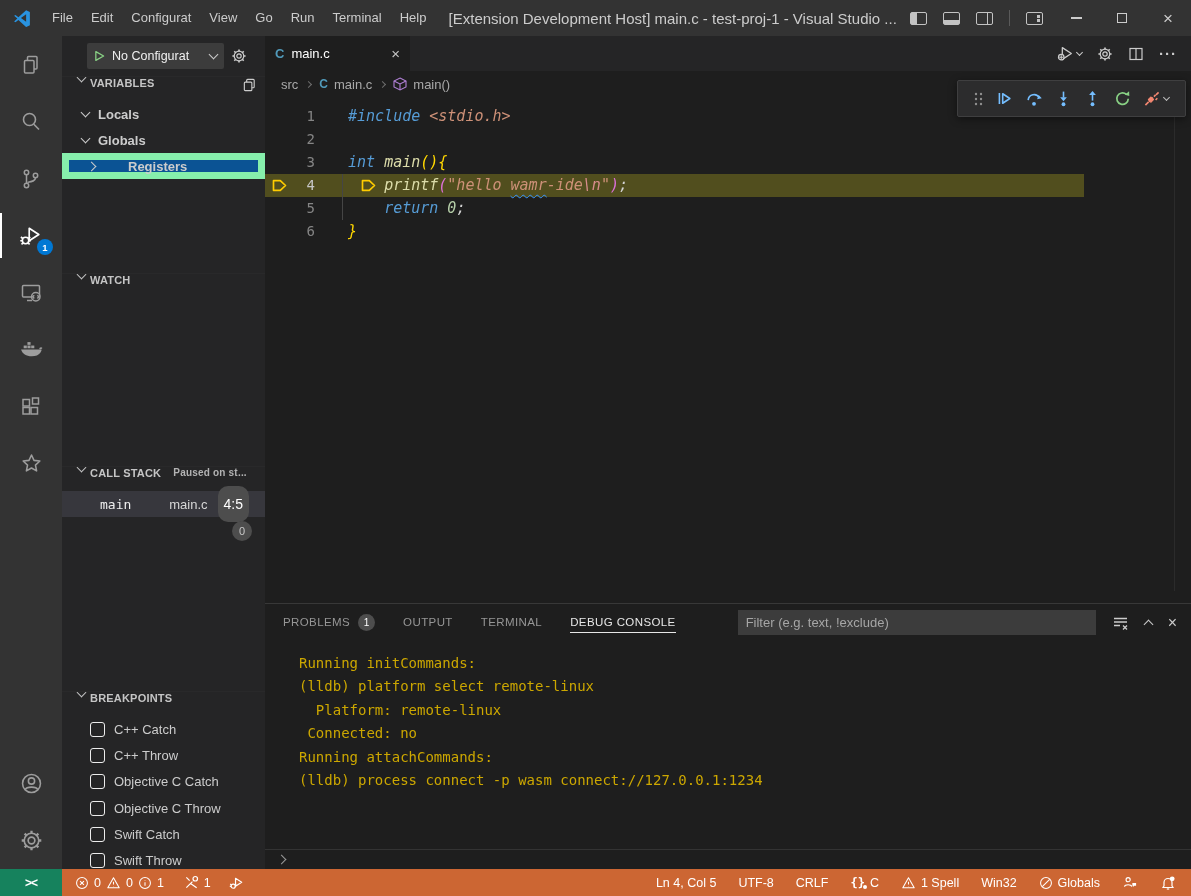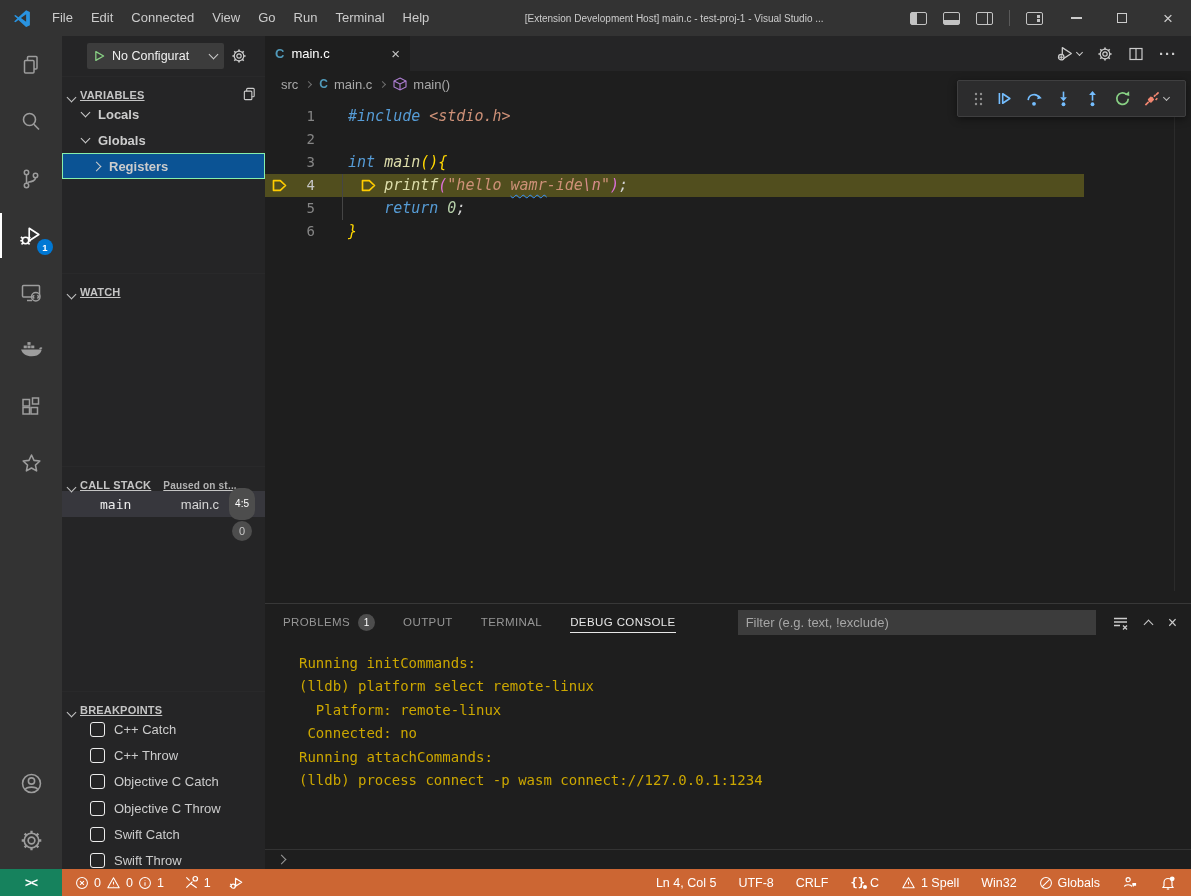--- a/index.html
+++ b/index.html
@@ -4,21 +4,21 @@
 <style>
   *{margin:0;padding:0;box-sizing:border-box;}
   html,body{width:1191px;height:896px;overflow:hidden;background:#1e1e1e;}
   body{font-family:"Liberation Sans",sans-serif;-webkit-font-smoothing:antialiased;}
   .window{position:relative;width:1191px;height:896px;background:#22c55e;}
 
   
   .titlebar{position:absolute;top:0;left:0;right:0;height:36px;background:#333333;display:flex;align-items:center;color:#cccccc;}
   .logo{margin:0 12px 0 13px;display:flex;}
   .menu-item{padding:0 9px;font-size:13px;line-height:36px;color:#cccccc;cursor:default;}
-  .tb-title{flex:1;text-align:center;font-size:10px;color:#cccccc;white-space:nowrap;overflow:hidden;}
+  .tb-title{flex:1;text-align:center;font-size:15px;color:#cccccc;white-space:nowrap;overflow:hidden;}
   .layout-controls{display:flex;align-items:center;gap:16px;margin-right:10px;}
   .lc{position:relative;width:17px;height:13px;border:1.2px solid #c3c3c3;border-radius:2px;}
   .lc-left::before{content:"";position:absolute;left:0;top:0;bottom:0;width:6px;background:#c3c3c3;}
   .lc-bottom::before{content:"";position:absolute;left:0;right:0;bottom:0;height:4px;background:#c3c3c3;}
   .lc-right::before{content:"";position:absolute;right:4px;top:0;bottom:0;width:1.2px;background:#c3c3c3;}
   .lc-custom::before{content:"";position:absolute;right:2px;top:2px;width:3px;height:3px;background:#c3c3c3;}
   .lc-custom::after{content:"";position:absolute;right:2px;bottom:2px;width:3px;height:3px;background:#c3c3c3;}
   .tb-divider{width:1px;height:16px;background:#5a5a5a;}
   .win-controls{display:flex;height:36px;}
   .win-btn{width:46px;height:36px;display:flex;align-items:center;justify-content:center;color:#cccccc;font-size:14px;}
@@ -34,31 +34,31 @@
   .act-badge{position:absolute;right:9px;bottom:9px;min-width:16px;height:16px;border-radius:50%;background:#0078d4;color:#fff;font-size:9.5px;display:flex;align-items:center;justify-content:center;font-weight:bold;}
   .act-spacer{flex:1;}
 
   
   .sidebar{position:absolute;left:62px;top:36px;bottom:27px;width:203px;background:#252526;color:#cccccc;overflow:hidden;display:flex;flex-direction:column;}
   .side-toolbar{height:40px;flex:none;display:flex;align-items:center;padding-left:25px;}
   .cfg-dropdown{width:137px;height:26px;background:#3c3c3c;border-radius:2px;display:flex;align-items:center;padding:0 7px;}
   .cfg-label{flex:1;font-size:12.5px;color:#f0f0f0;white-space:nowrap;overflow:hidden;margin-left:7px;}
   .side-gear{margin-left:7px;display:flex;}
   .section{border-top:1px solid #3c3c3c33;overflow:hidden;flex:none;}
-  .sec-header{height:24px;display:flex;align-items:flex-end;padding:0 8px 0 6px;font-size:11px;font-weight:bold;color:#c5c5c5;letter-spacing:.2px;text-decoration:underline;}
+  .sec-header{height:24px;display:flex;align-items:flex-start;padding:0 8px 0 16px;font-size:11px;font-weight:bold;color:#c5c5c5;letter-spacing:.2px;}
   .sec-header .chev{margin-right:5px;}
   .sec-status{margin-left:12px;font-size:10px;color:#b3b3b3;white-space:nowrap;overflow:hidden;}
   .sec-action{margin-left:auto;display:flex;}
   .tree-row{height:26px;display:flex;align-items:center;padding-left:20px;font-size:13px;font-weight:bold;color:#cccccc;}
   .tree-row .chev{margin-right:9px;}
-  .tree-row.selected{background:#0b5394;border:1px solid #86efac;padding-left:30px;}
+  .tree-row.selected{background:#0b5394;border:7px solid #86efac;padding-left:19px;gap:24px;}
   .stack-row{height:26px;display:flex;align-items:center;background:#37373d;font-size:13px;}
   .stack-fn{margin-left:38px;font-family:"DejaVu Sans Mono",monospace;color:#efefef;}
   .stack-file{margin-left:auto;color:#d7d7d7;}
-  .stack-badge{margin:0 10px 0 10px;background:#4d4d4d;color:#fff;font-size:10px;border-radius:10px;padding:11px 6px;line-height:1;}
+  .stack-badge{margin:0 16px 0 10px;background:#4d4d4d;color:#fff;font-size:14px;border-radius:10px;padding:11px 6px;line-height:1;}
   .zero-row{height:28px;display:flex;align-items:center;justify-content:flex-end;}
   .zero-badge{width:20px;height:20px;border-radius:50%;background:#4d4d4d;color:#c8c8c8;font-size:11px;display:flex;align-items:center;justify-content:center;margin-right:13px;}
   .bp-row{height:26.3px;display:flex;align-items:center;padding-left:28px;font-size:13px;color:#cccccc;font-weight:normal;}
   .bp-check{width:15px;height:15px;border:1.4px solid #ececec;border-radius:3px;background:transparent;margin-right:9px;flex:none;}
 
   .chev{display:inline-block;width:7px;height:7px;border-right:1.3px solid currentColor;border-bottom:1.3px solid currentColor;}
   .chev.down{transform:rotate(45deg);margin-top:-3px;}
   .chev.right{transform:rotate(-45deg);}
   .chev.up{transform:rotate(-135deg);margin-top:4px;}
 
@@ -129,21 +129,21 @@
 
   <div class="titlebar">
     <span class="logo">
       <svg width="18" height="18" viewBox="0 0 24 24">
           <path fill="#2993e0" d="M17.5 1.5 7.2 10.9 3.3 7.9 1.5 8.9l4.3 3.9-4.3 3.9 1.8 1 3.9-3 10.3 9.4 5-2.4V3.9l-5-2.4zm0 5.6v9.8L10.6 12l6.9-4.9z"></path>
         </svg>
     </span>
     <span class="menus" style="display:flex;">
         <span class="menu-item">File</span>
         <span class="menu-item">Edit</span>
-        <span class="menu-item">Connected</span>
+        <span class="menu-item">Configurat</span>
         <span class="menu-item">View</span>
         <span class="menu-item">Go</span>
         <span class="menu-item">Run</span>
         <span class="menu-item">Terminal</span>
         <span class="menu-item">Help</span>
       </span>
     <span class="tb-title">[Extension Development Host] main.c - test-proj-1 - Visual Studio ...</span>
     <span class="layout-controls">
       <span class="lc lc-left"></span>
       <span class="lc lc-bottom"></span>

